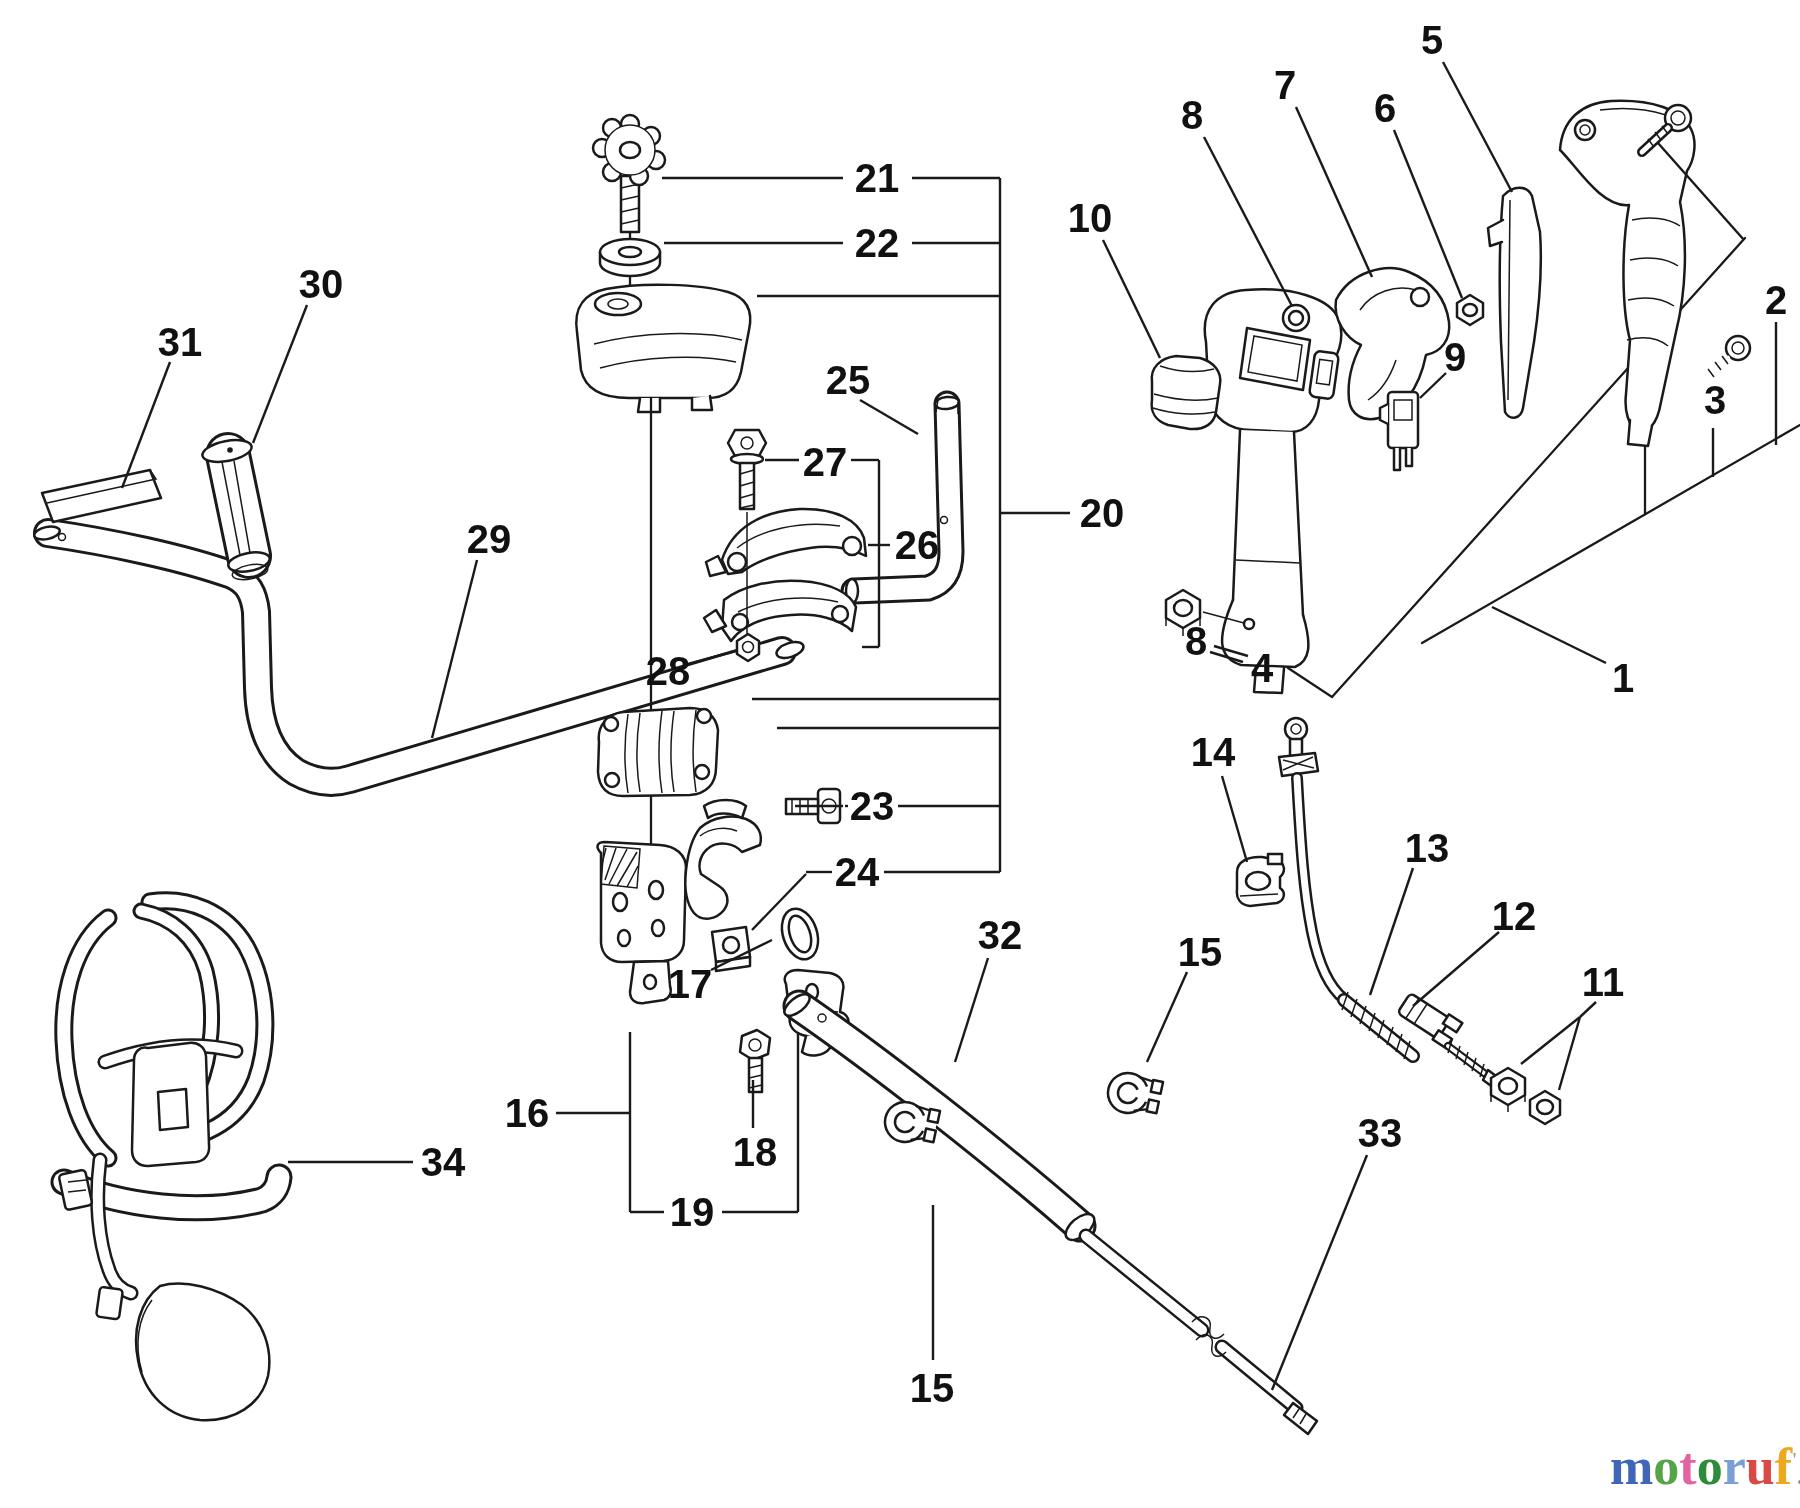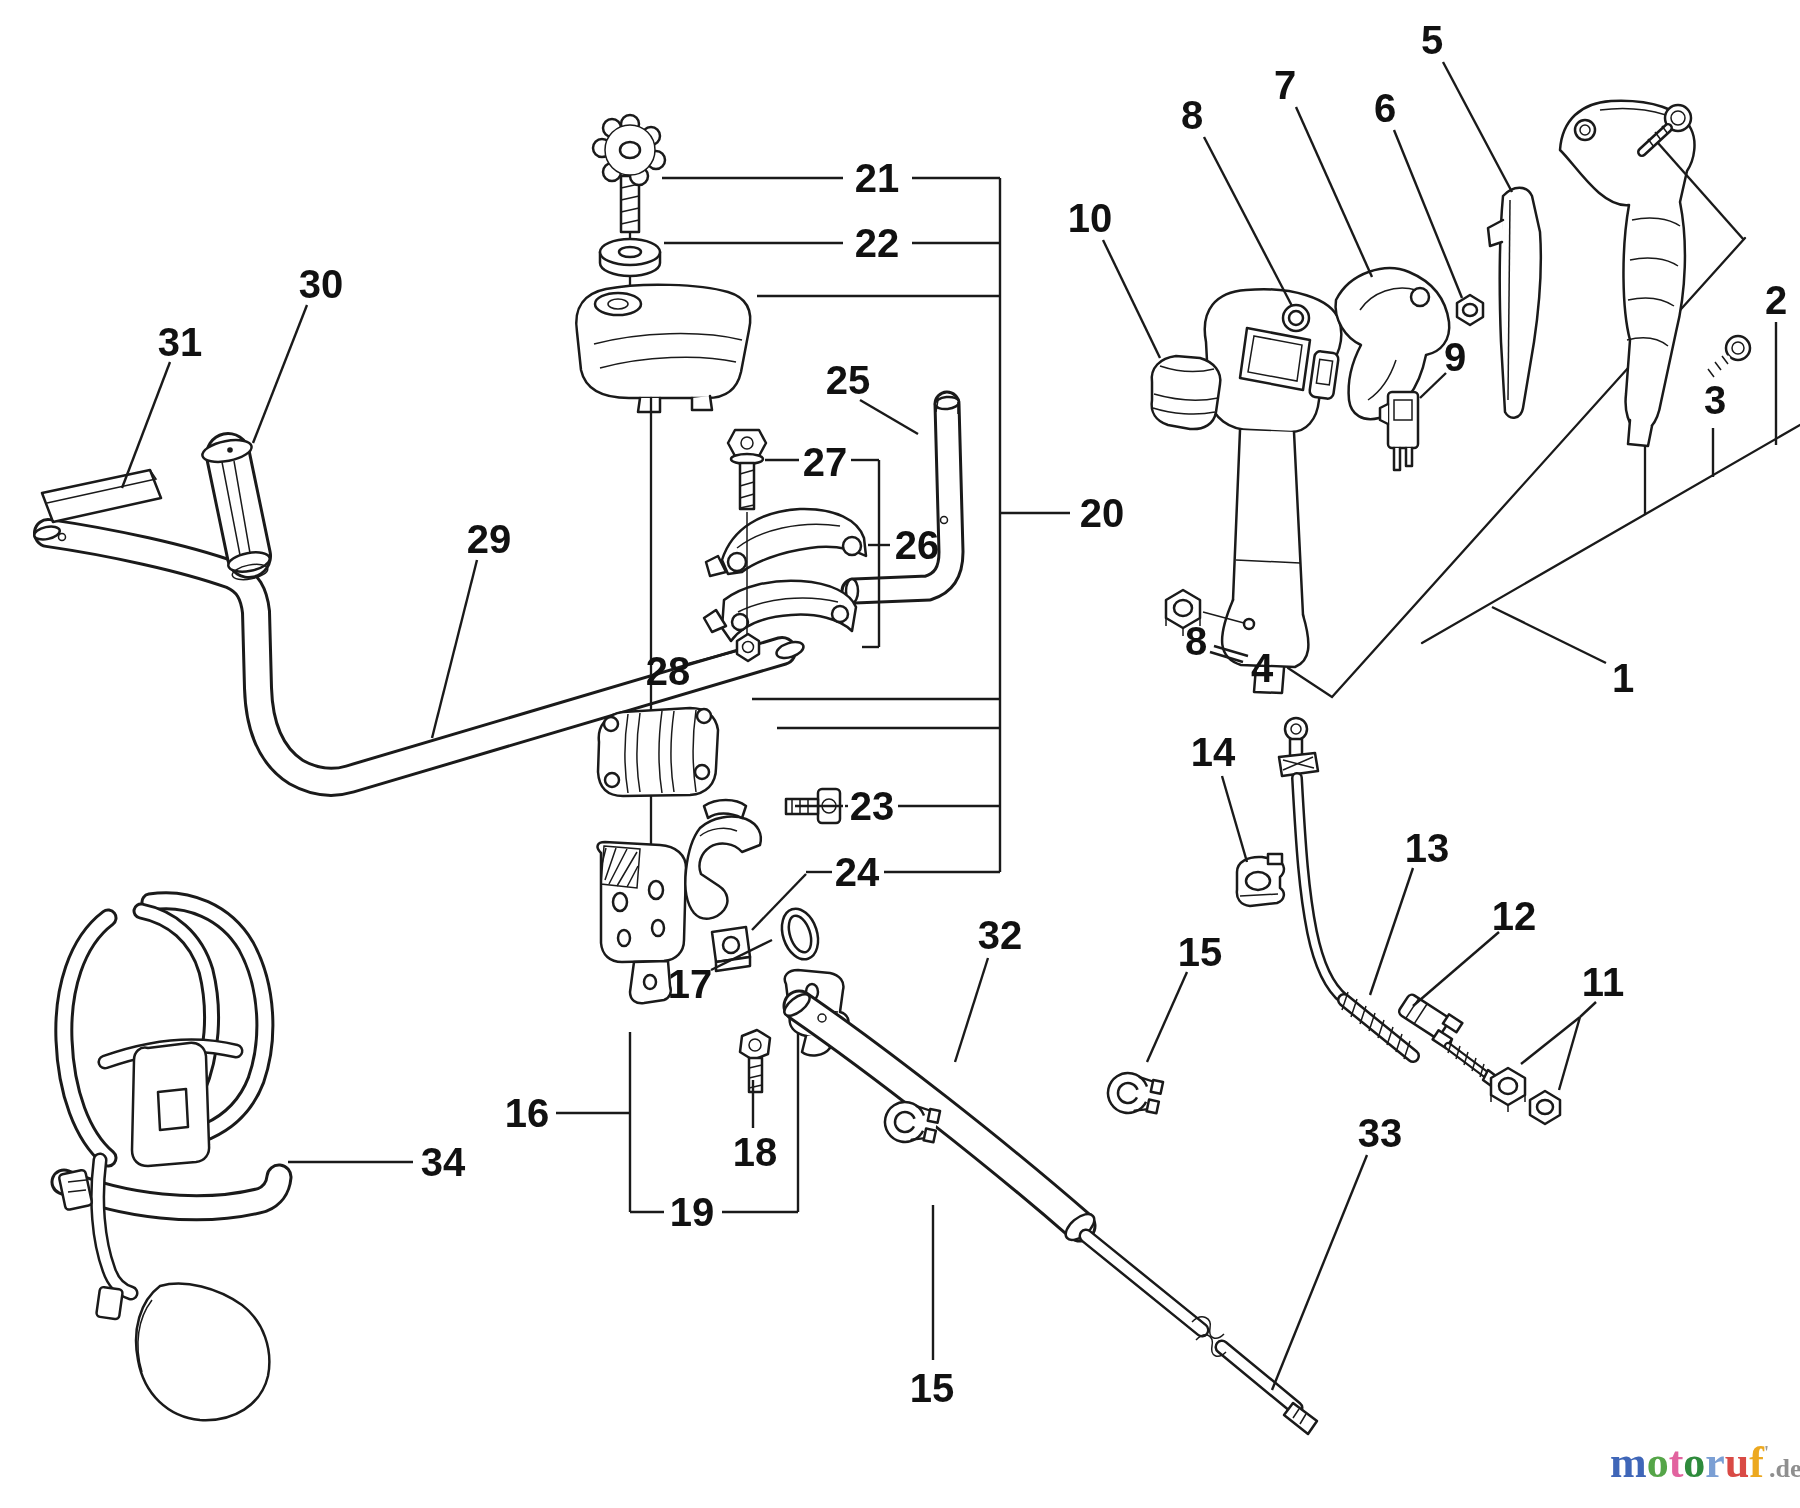--- a/index.html
+++ b/index.html
@@ -8,21 +8,21 @@
   svg{position:absolute;left:0;top:0;}
   .part{fill:#ffffff;stroke:#1a1a1a;stroke-width:2.5;stroke-linejoin:round;stroke-linecap:round;}
   .ln{stroke:#1a1a1a;stroke-width:2.3;fill:none;stroke-linecap:round;}
   .thin{stroke:#1a1a1a;stroke-width:1.5;fill:none;}
   .fillw{fill:#ffffff;stroke:none;}
   .tube-o{fill:none;stroke:#1a1a1a;stroke-linecap:round;}
   .tube-i{fill:none;stroke:#ffffff;stroke-linecap:round;}
   .callout-label{font-family:"Liberation Sans",sans-serif;font-weight:700;font-size:40px;fill:#111;}
   #watermark{position:absolute;left:1610px;top:1437px;width:190px;height:66px;
              font-family:"Liberation Serif", serif;font-weight:700;white-space:nowrap;}
-  #watermark .big{font-size:44px;letter-spacing:0px;}
+  #watermark .big{font-size:52px;letter-spacing:0px;}
   #watermark .suffix{font-size:26px;font-weight:700;}
   #watermark .tick{font-size:18px;vertical-align:18px;}
 </style>
 </head>
 <body>
 
 <div id="stage">
 <svg id="diagram-svg" width="1800" height="1508" viewBox="0 0 1800 1508">
 
   <g>

